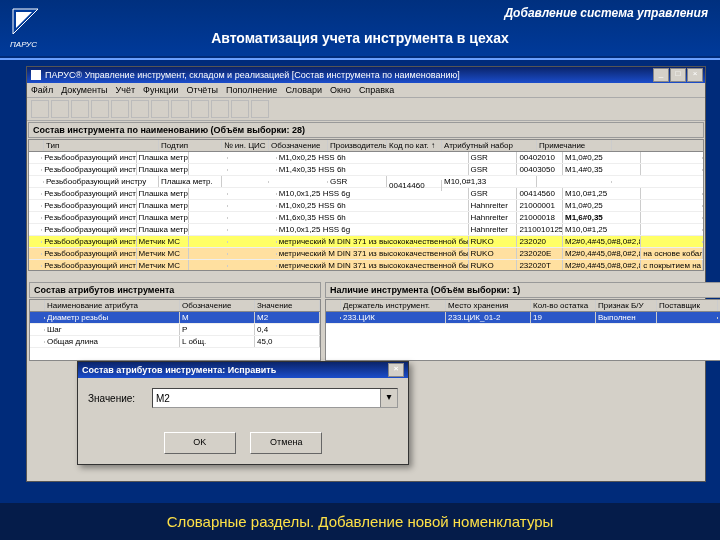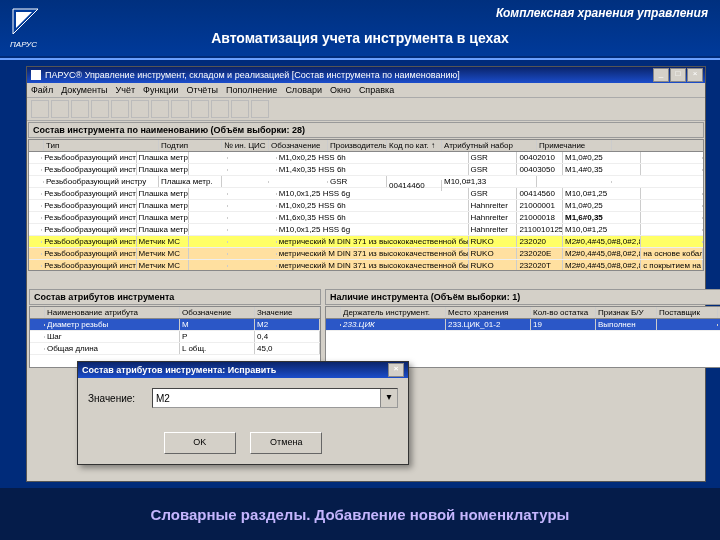--- a/index.html
+++ b/index.html
@@ -17,47 +17,47 @@
   .toolbar{height:18px;background:#d4d0c8;display:flex;gap:2px;padding:2px 4px;border-bottom:1px solid #aaa}
   .tb-btn{width:16px;height:16px;background:#d4d0c8;border:1px solid #bbb}
   .section-hdr{height:14px;background:#d4d0c8;border:1px solid #999;font-size:9px;padding:0 4px;display:flex;align-items:center;font-weight:bold;margin:1px}
   .grid{background:#fff;border:1px solid #888;margin:0 1px;font-size:8px;overflow:hidden}
   .gh{display:flex;background:#d4d0c8;border-bottom:1px solid #888}
   .gh>div,.gr>div{border-right:1px solid #ccc;padding:1px 2px;white-space:nowrap;overflow:hidden;text-overflow:clip}
   .gr{display:flex;border-bottom:1px solid #eee;height:11px;align-items:center}
   .gr.sel{background:#ffff66}
   .gr.hl{background:#ffe0a0}
   .main-grid{height:130px}
-  .lower{display:flex;margin-top:17px;height:160px}
+  .lower{display:flex;margin-top:10px;height:160px}
   .panel-l{width:46%;margin:0 1px}
   .panel-r{flex:1;margin:0 1px}
   .dialog{position:absolute;left:50px;top:294px;width:330px;background:#d4d0c8;border:1px solid #333;box-shadow:3px 3px 6px rgba(0,0,0,.4)}
   .dlg-title{height:16px;background:linear-gradient(#0a246a,#1b4dcb);color:#fff;font-size:9px;display:flex;align-items:center;padding:0 4px;font-weight:bold}
   .dlg-body{padding:10px;font-size:10px}
   .dlg-row{display:flex;align-items:center;margin-bottom:10px}
   .dlg-row label{width:64px}
   .combo{flex:1;height:18px;background:#fff;border:1px inset #999;display:flex;align-items:center;padding:0 3px;position:relative}
   .combo .dd{position:absolute;right:0;top:0;width:16px;height:100%;background:#d4d0c8;border-left:1px solid #888;text-align:center;line-height:16px}
   .dlg-btns{text-align:center;padding:4px 0 10px}
   .btn{display:inline-block;width:70px;height:20px;background:#d4d0c8;border:1px solid #666;border-top-color:#fff;border-left-color:#fff;margin:0 6px;line-height:18px;text-align:center;cursor:pointer}
-  .footer-bar{position:absolute;left:0;right:0;bottom:0;height:52px;background:#051c4a;color:#c4b5fd;display:flex;align-items:center;justify-content:center;font-weight:bold;font-size:15px}
+  .footer-bar{position:absolute;left:0;right:0;bottom:0;height:37px;background:#051c4a;color:#fde047;display:flex;align-items:center;justify-content:center;font-weight:normal;font-size:15px}
 </style>
 </head>
 <body>
 
 <div class="stage">
   <div class="brand-bar">
     <div class="logo">
       <svg width="34" height="34">
           <polygon points="3,3 28,3 3,28" fill="#003a9a" stroke="#fff" stroke-width="1"></polygon>
           <polygon points="6,6 22,6 6,22" fill="#fff"></polygon>
         </svg>
       <div style="color:#fff;font-size:8px;font-style:italic;margin-top:-2px">ПАРУС</div>
     </div>
-    <div class="brand-text">Комплексная хранения управления</div>
+    <div class="brand-text">Добавление система управления</div>
     <div class="slide-title">Автоматизация учета инструмента в цехах</div>
   </div>
   <hr style="position:absolute;top:58px;left:0;right:0;border:0;border-top:2px solid #6aa0ff;margin:0">
 
   <div class="app-wrap">
     <div class="titlebar">
       <div class="t-icon"></div>
       <span>ПАРУС® Управление инструмент, складом и реализацией [Состав инструмента по наименованию]</span>
       <div class="win-btns">
         <div class="win-btn">_</div>
@@ -262,21 +262,21 @@
               <div style="width: 10px;"></div>
               <div style="width: 100px;">Держатель инструмент.</div>
               <div style="width: 80px;">Место хранения</div>
               <div style="width: 60px;">Кол-во остатка</div>
               <div style="width: 56px;">Признак Б/У</div>
               <div style="width: 56px;">Поставщик</div>
               <div style="width: 46px;">№ серии</div>
             </div>
             <div class="gr sel" style="background: rgb(43, 87, 199); color: rgb(255, 255, 255);">
               <div style="width: 10px;"></div>
-              <div style="width: 100px; font-style: italic;">233.ЦИК</div>
+              <div style="width: 100px;">233.ЦИК</div>
               <div style="width: 80px;">233.ЦИК_01-2</div>
               <div style="width: 60px;">19</div>
               <div style="width: 56px;">Выполнен</div>
               <div style="width: 56px;"></div>
               <div style="width: 46px;"></div>
             </div>
           </div>
       </div>
     </div>
 

